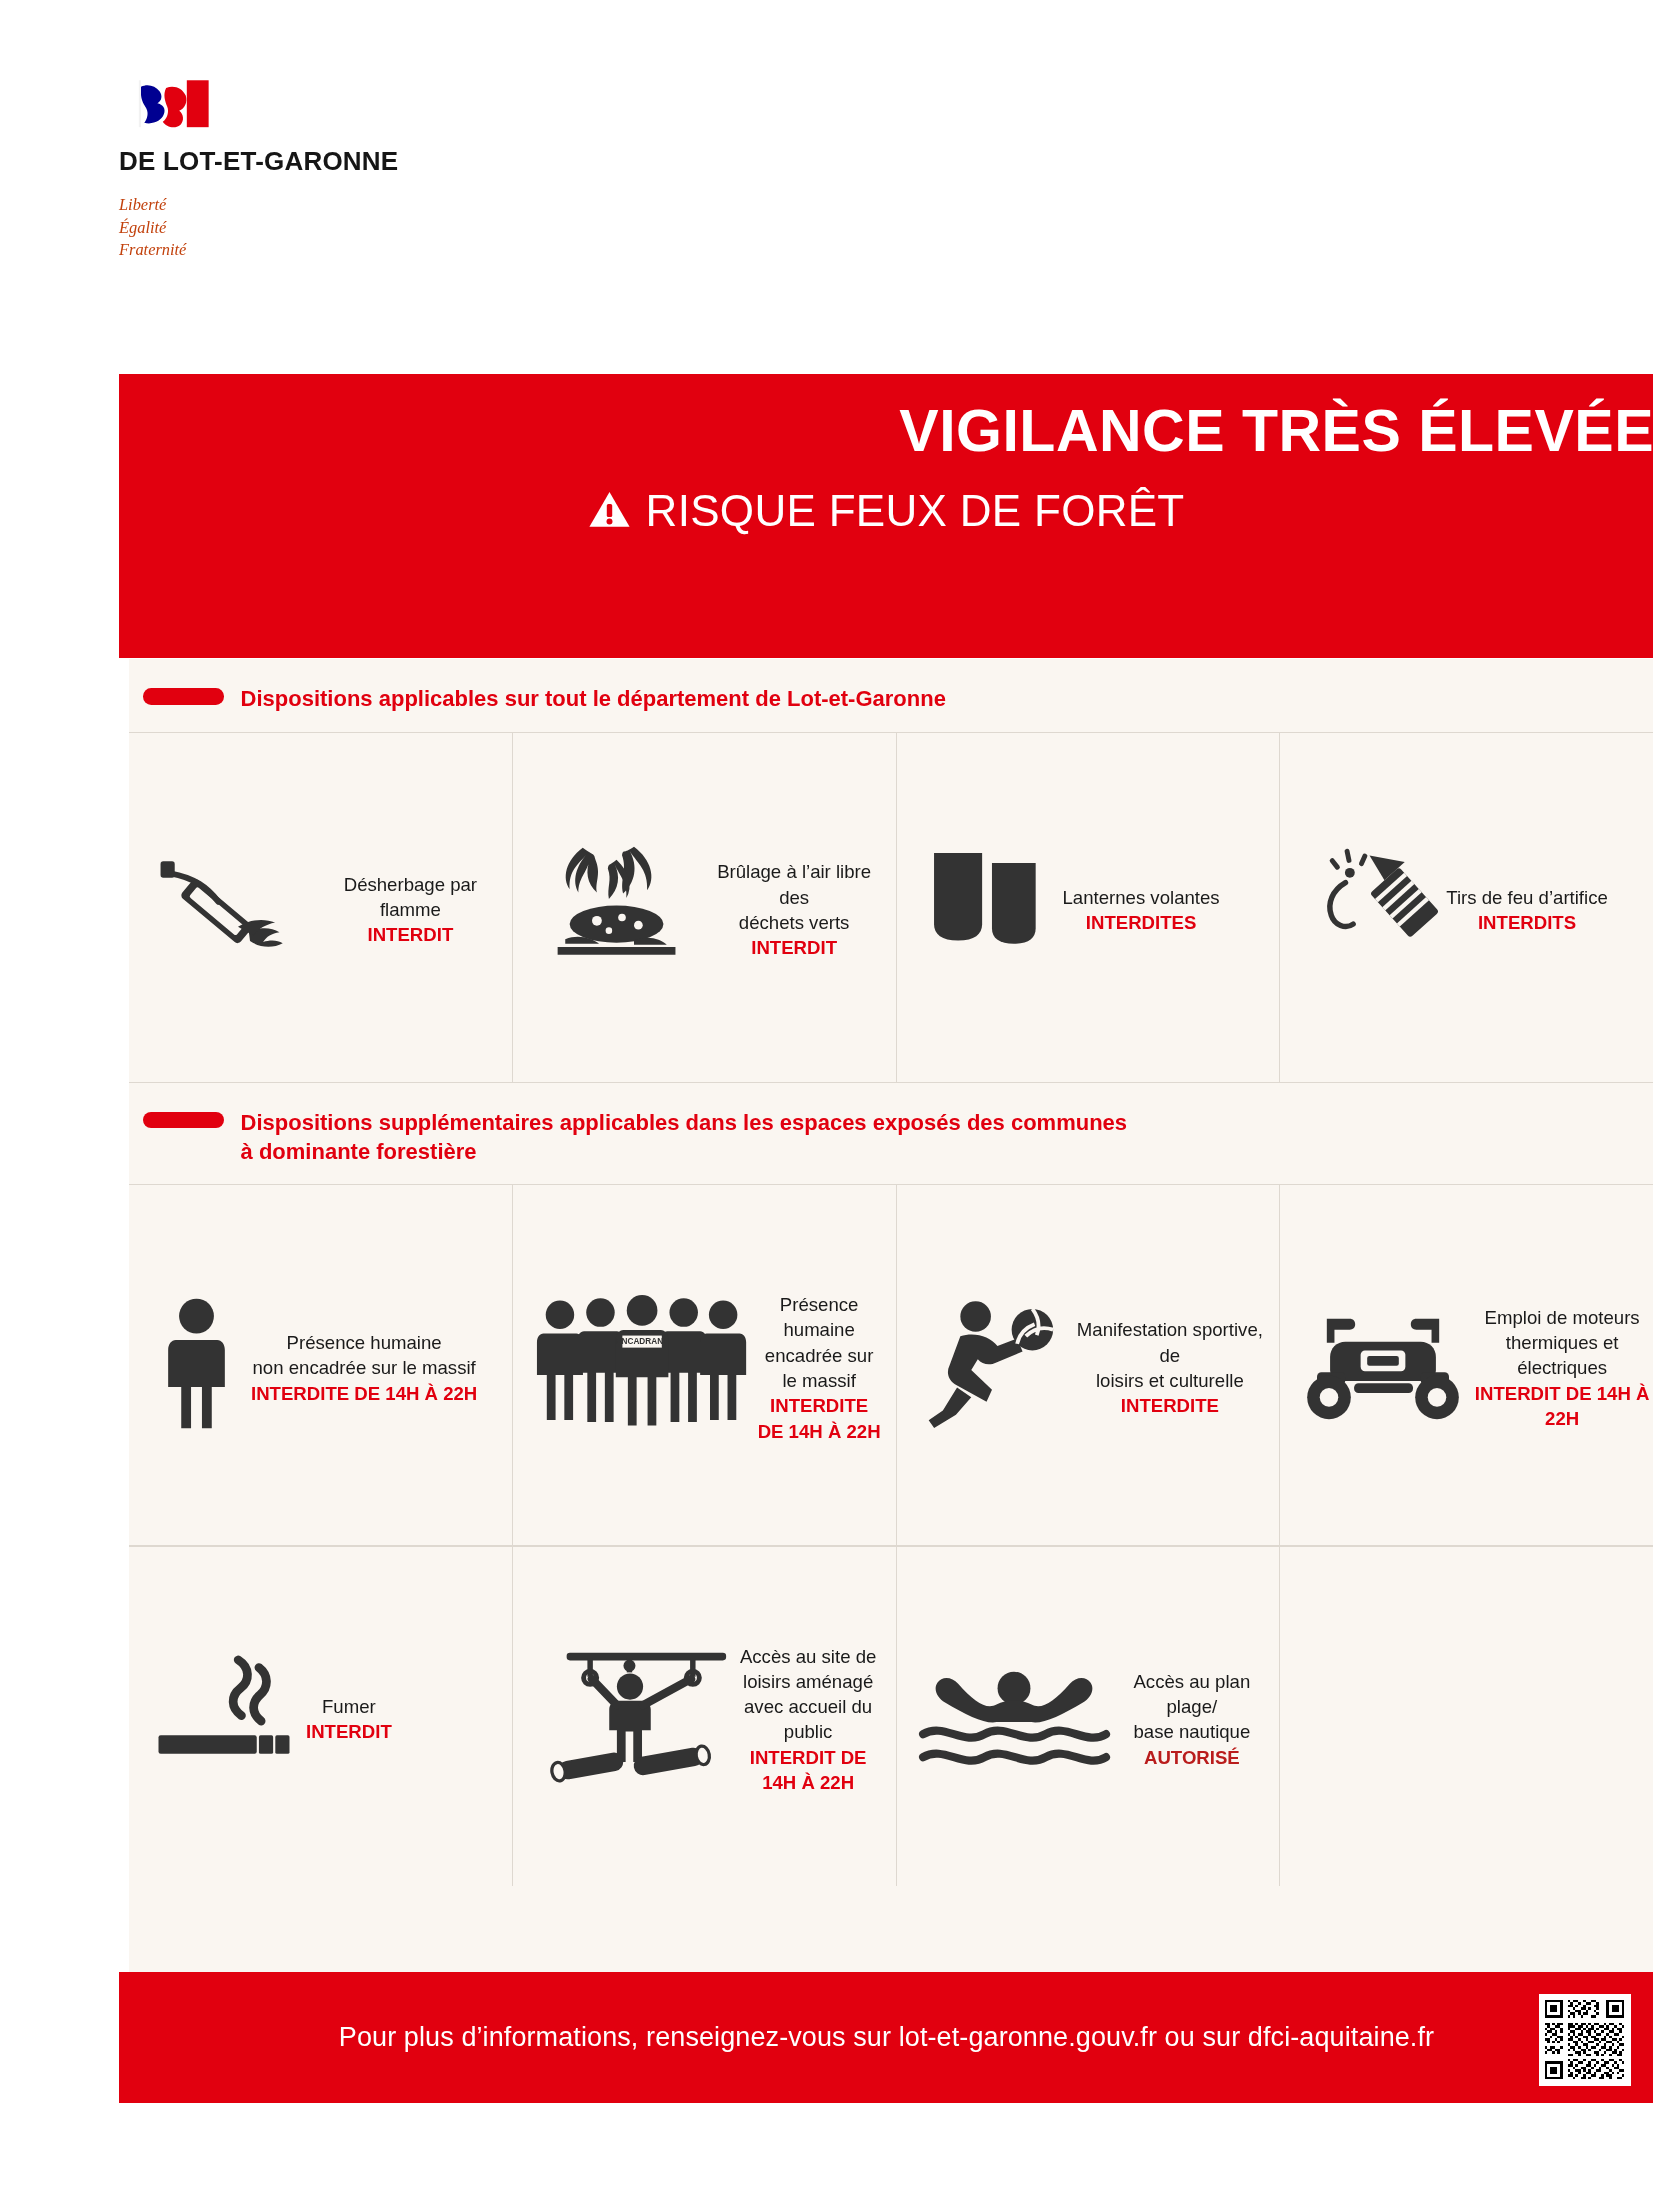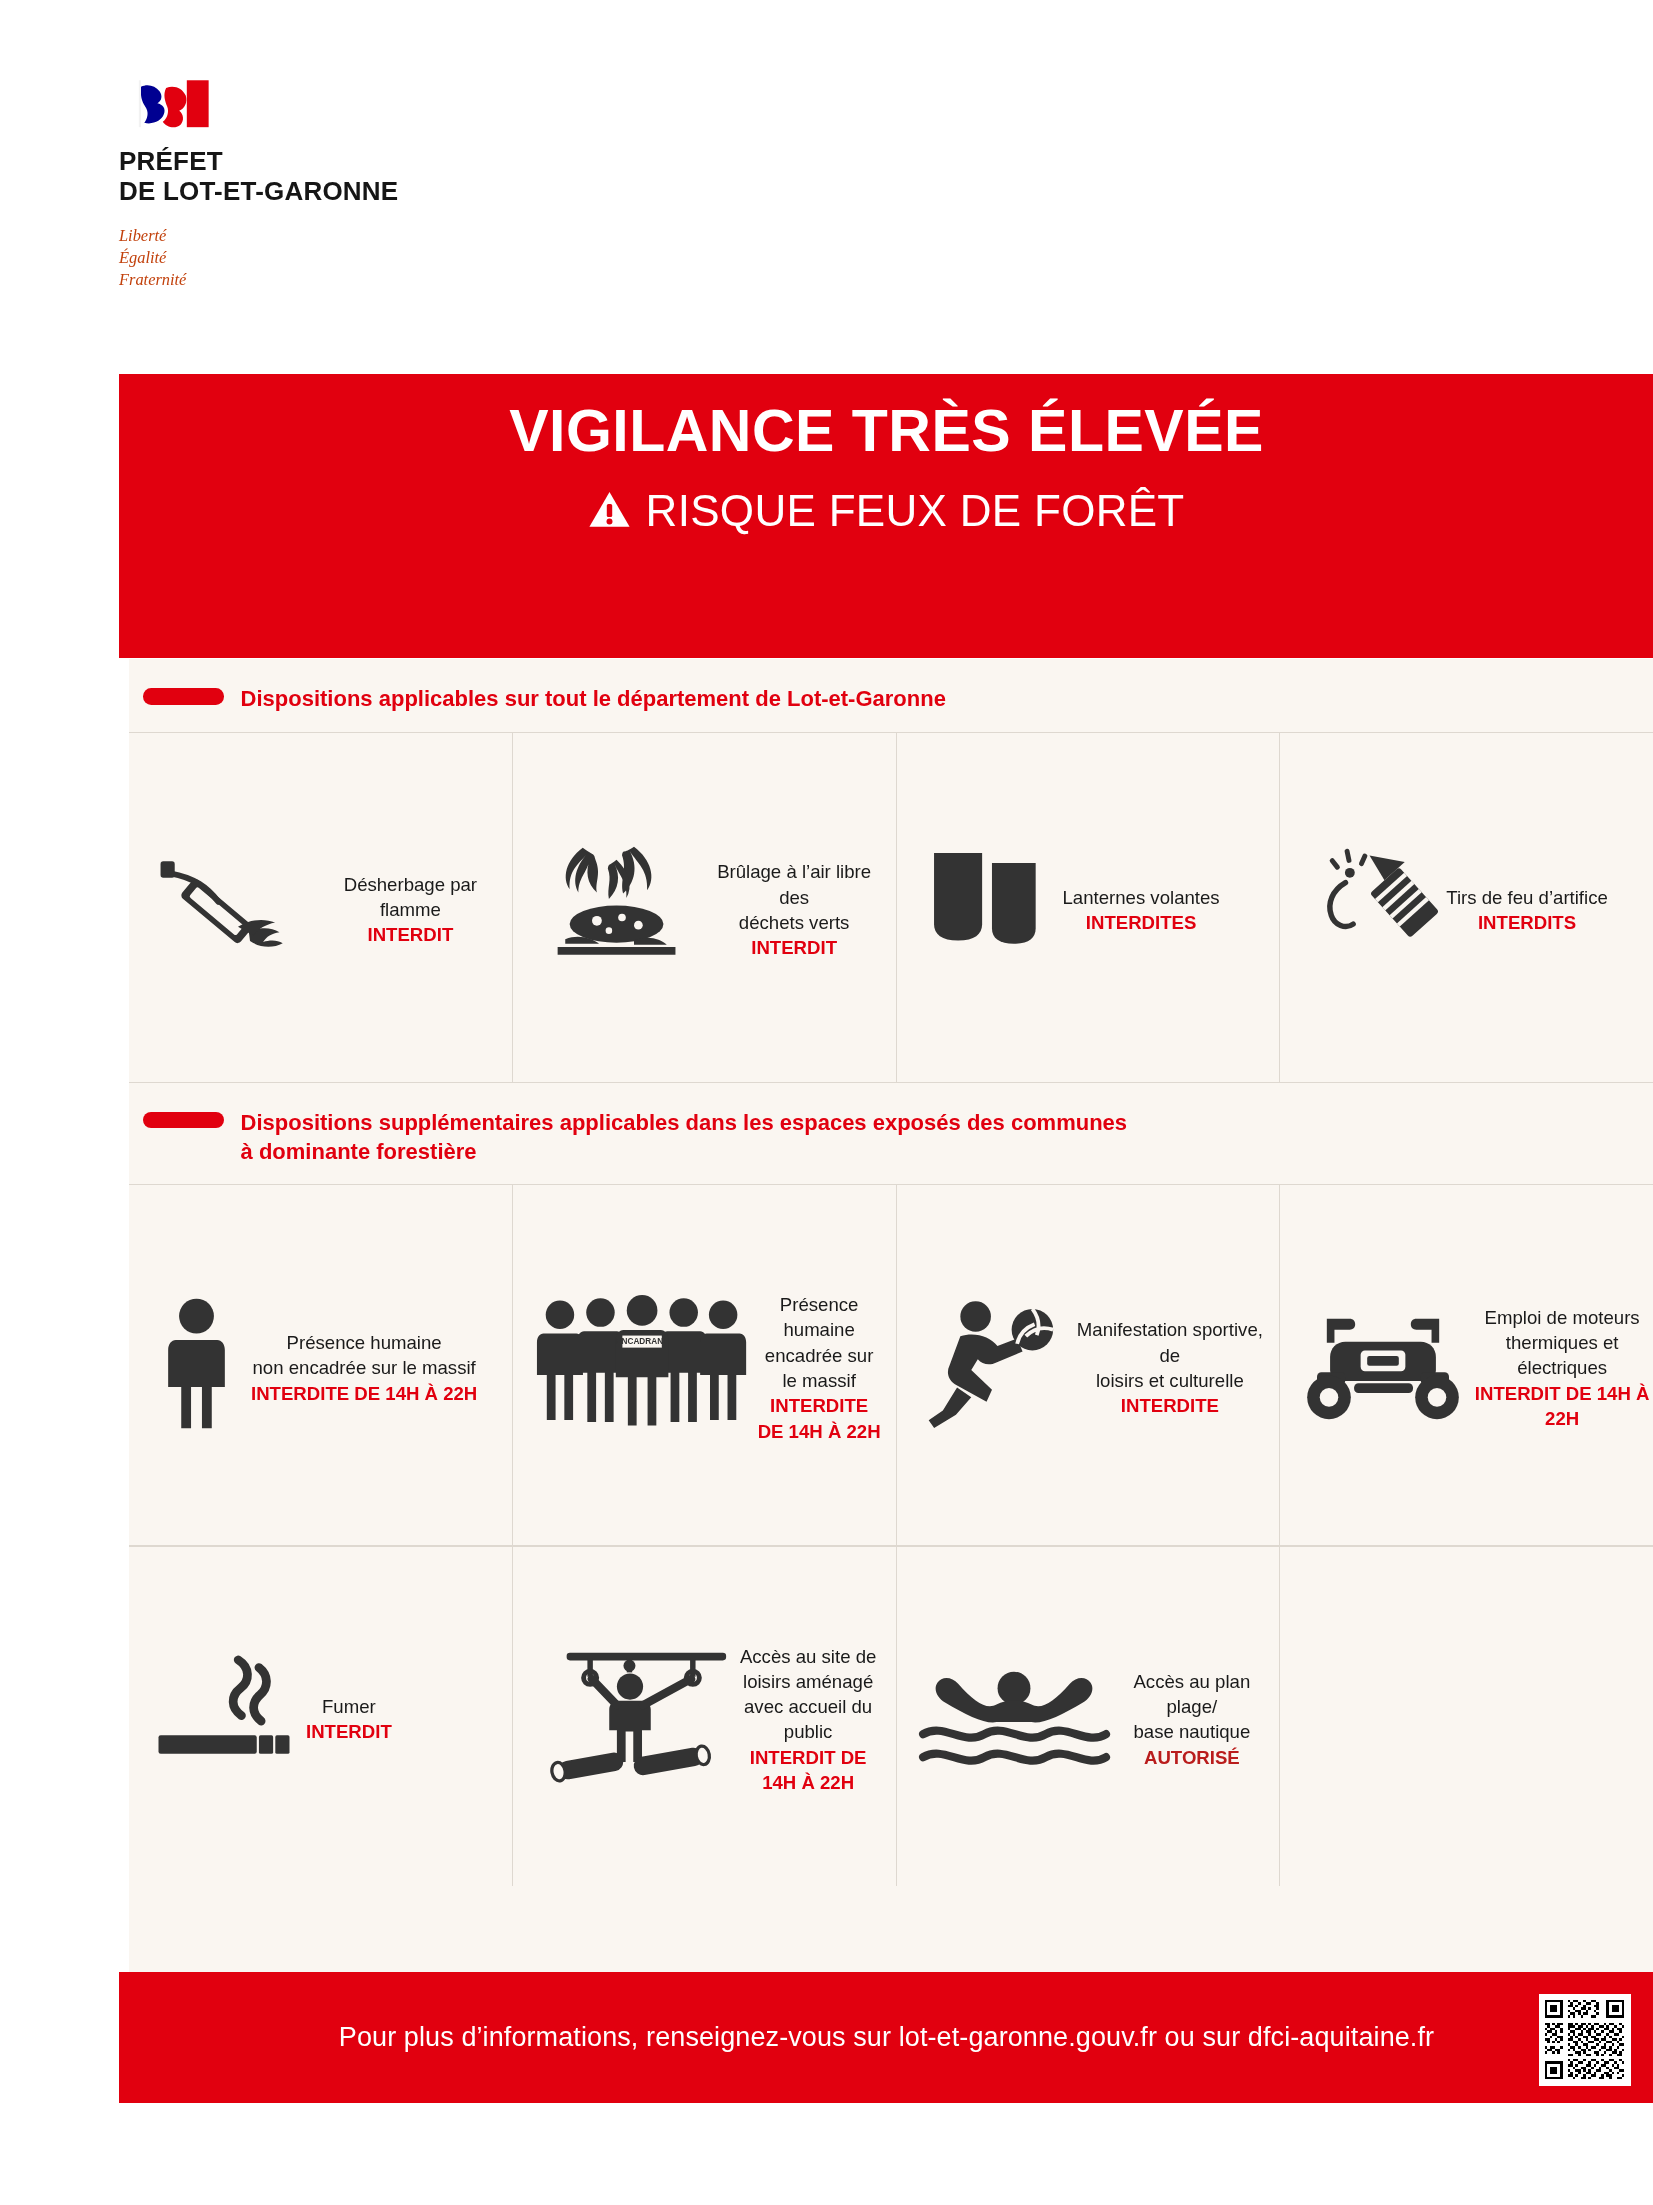--- a/index.html
+++ b/index.html
@@ -56,21 +56,21 @@
     height: 284px;
     background: #e1000f;
     color: #ffffff;
     box-sizing: border-box;
   }
   .banner-title {
     position: absolute;
     left: 0;
     right: 0;
     top: 28.4px;
-    text-align: center;
+    text-align: right;
     font-size: 59px;
     font-weight: bold;
     letter-spacing: 0.5px;
     line-height: 1;
   }
   .banner-sub {
     position: absolute;
     left: 0;
     right: 0;
     top: 115px;
@@ -205,21 +205,20 @@
       <rect x="124" y="6" width="40" height="86" fill="#e1000f"></rect>
       <g fill="#000091">
         <path d="M40 18 C 52 12, 66 16, 74 26 C 80 34, 78 44, 70 48 C 80 50, 86 58, 82 68 C 78 80, 62 88, 46 84 C 52 76, 54 66, 50 58 C 46 50, 38 44, 40 18 Z"></path>
       </g>
       <g fill="#e1000f">
         <path d="M86 20 C 100 14, 116 20, 122 34 C 126 46, 120 58, 110 62 C 118 68, 120 80, 112 88 C 102 96, 86 92, 80 82 C 88 76, 92 64, 88 54 C 84 44, 80 32, 86 20 Z"></path>
       </g>
       <rect x="36" y="6" width="4" height="86" fill="#f2f2f2"></rect>
     </svg>
   </div>
-  <div class="prefet-line1">PRÉFET</div>
   <div class="prefet-line2">DE LOT-ET-GARONNE</div>
   <div class="devise">
     <div>Liberté</div>
     <div>Égalité</div>
     <div>Fraternité</div>
   </div>
 </div>
 
 <div class="banner">
   <div class="banner-title">VIGILANCE TRÈS ÉLEVÉE</div>

